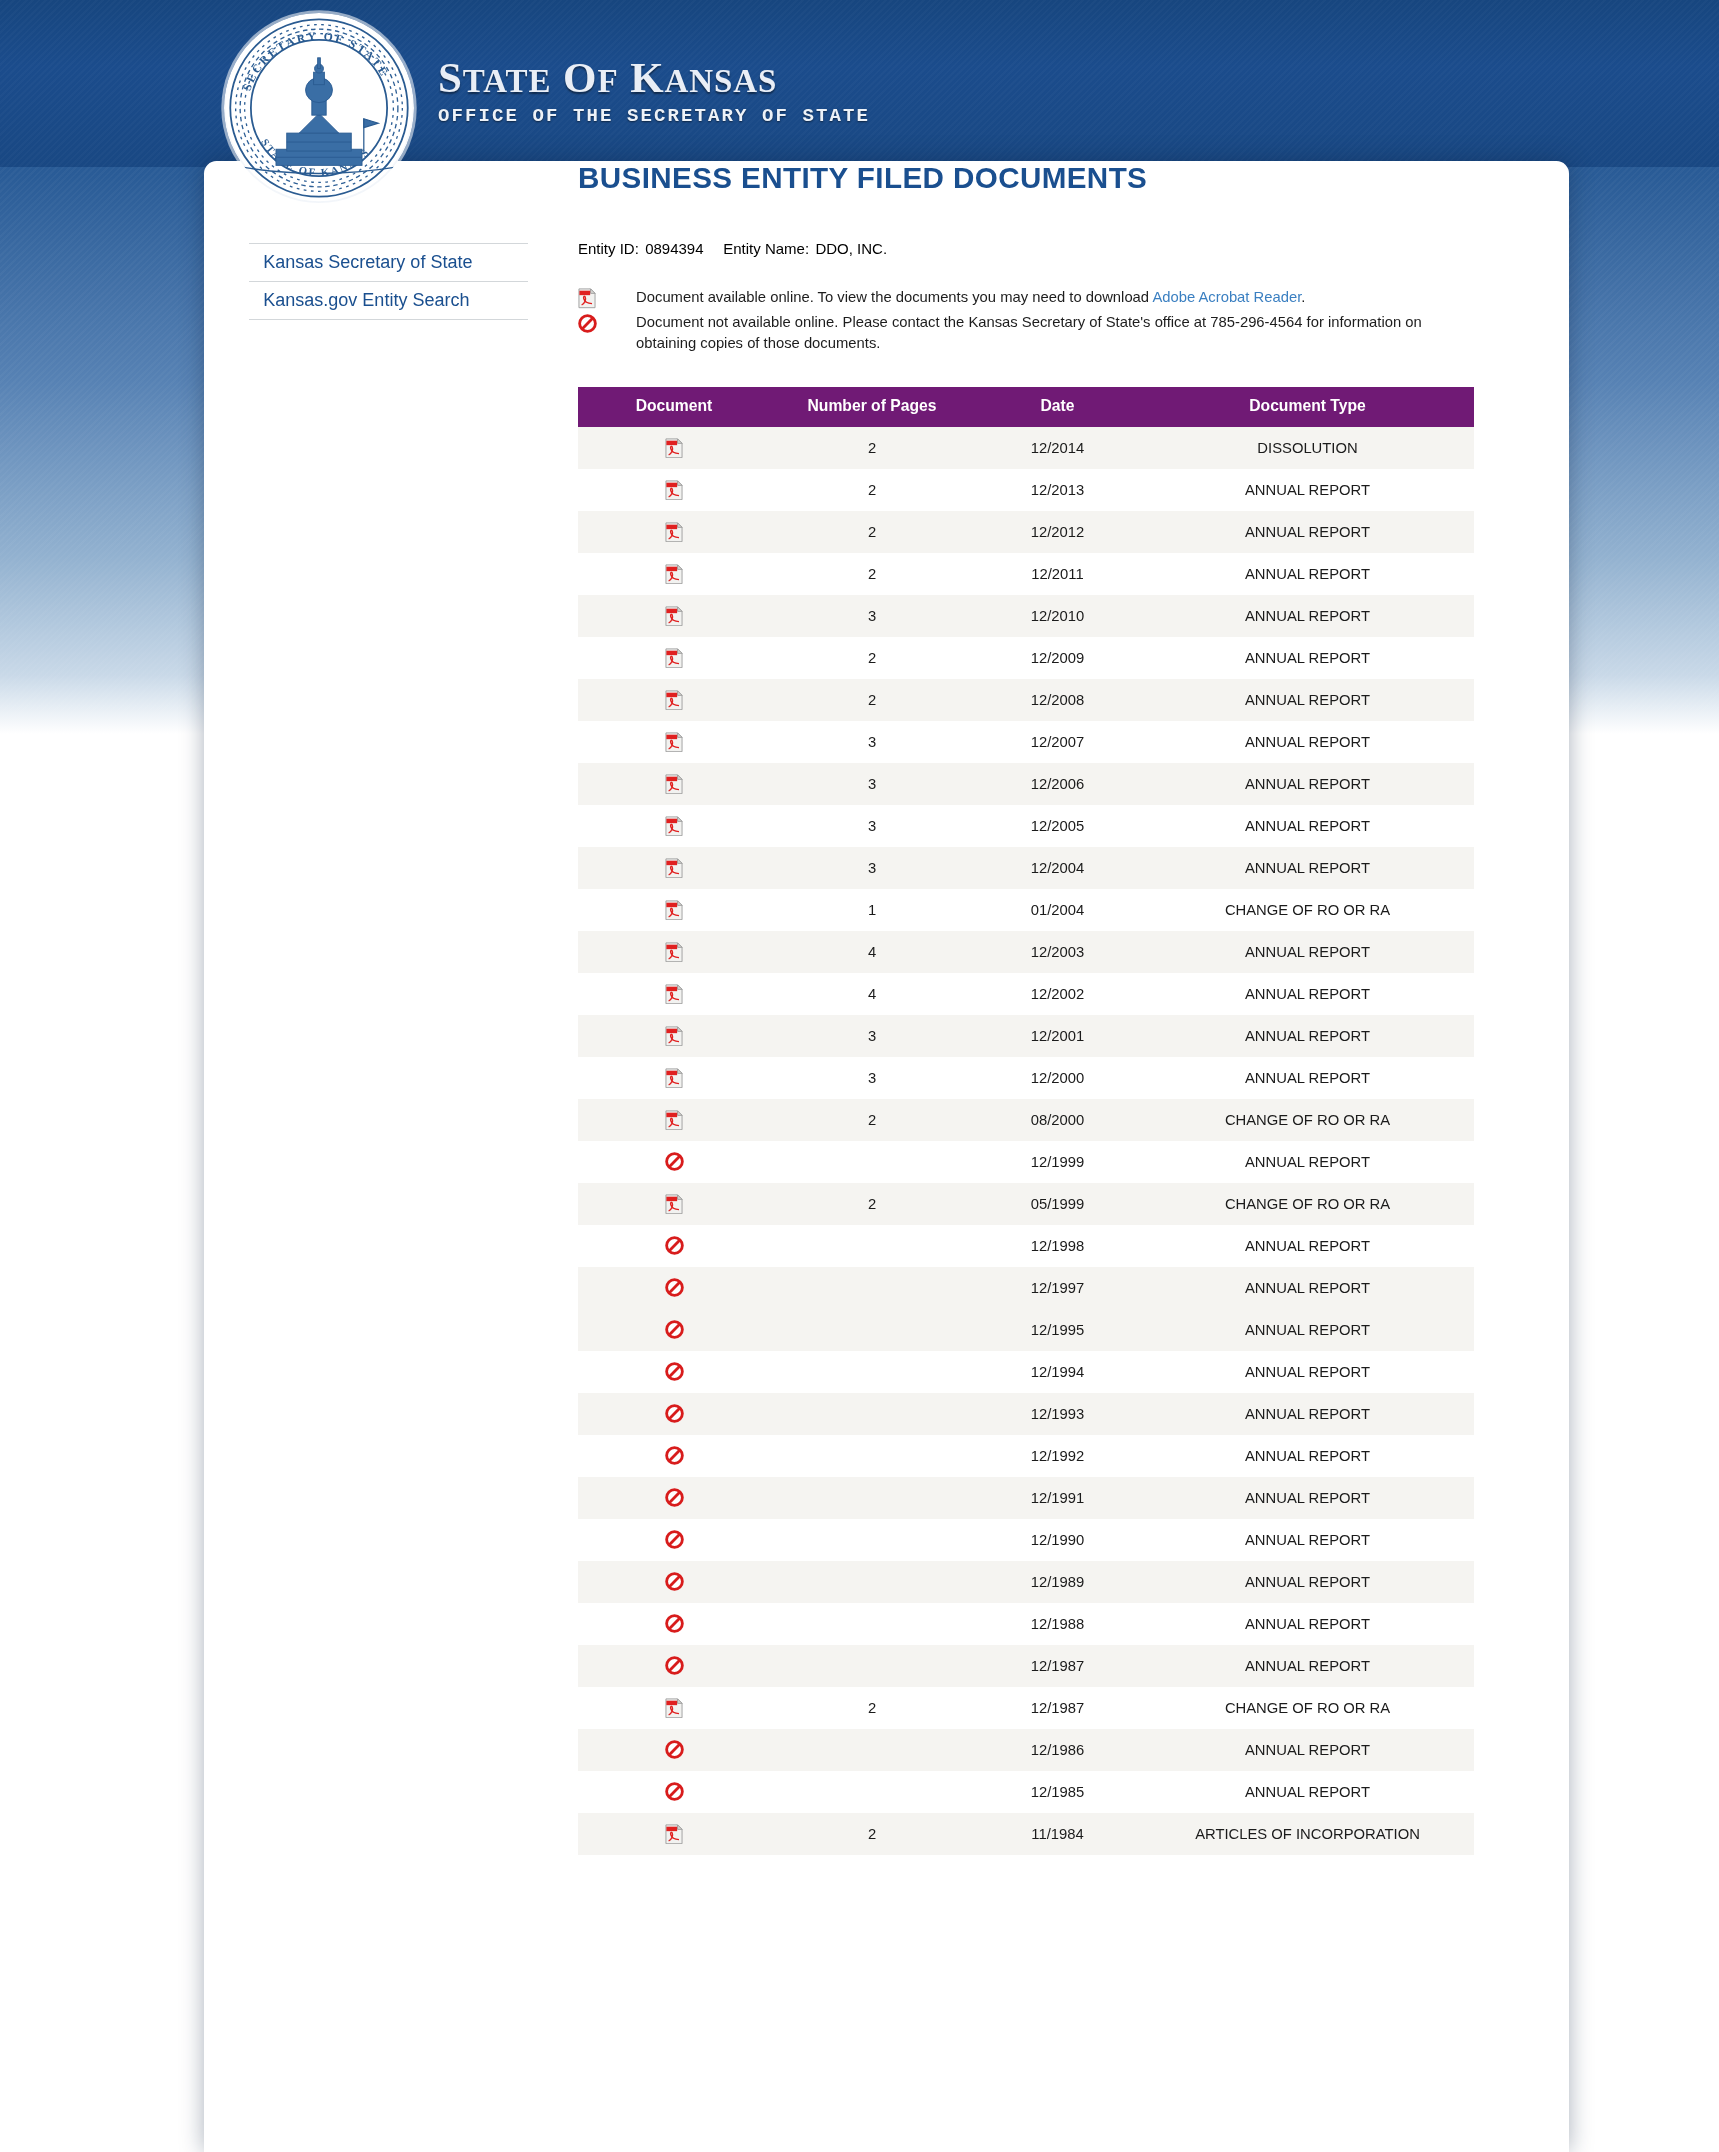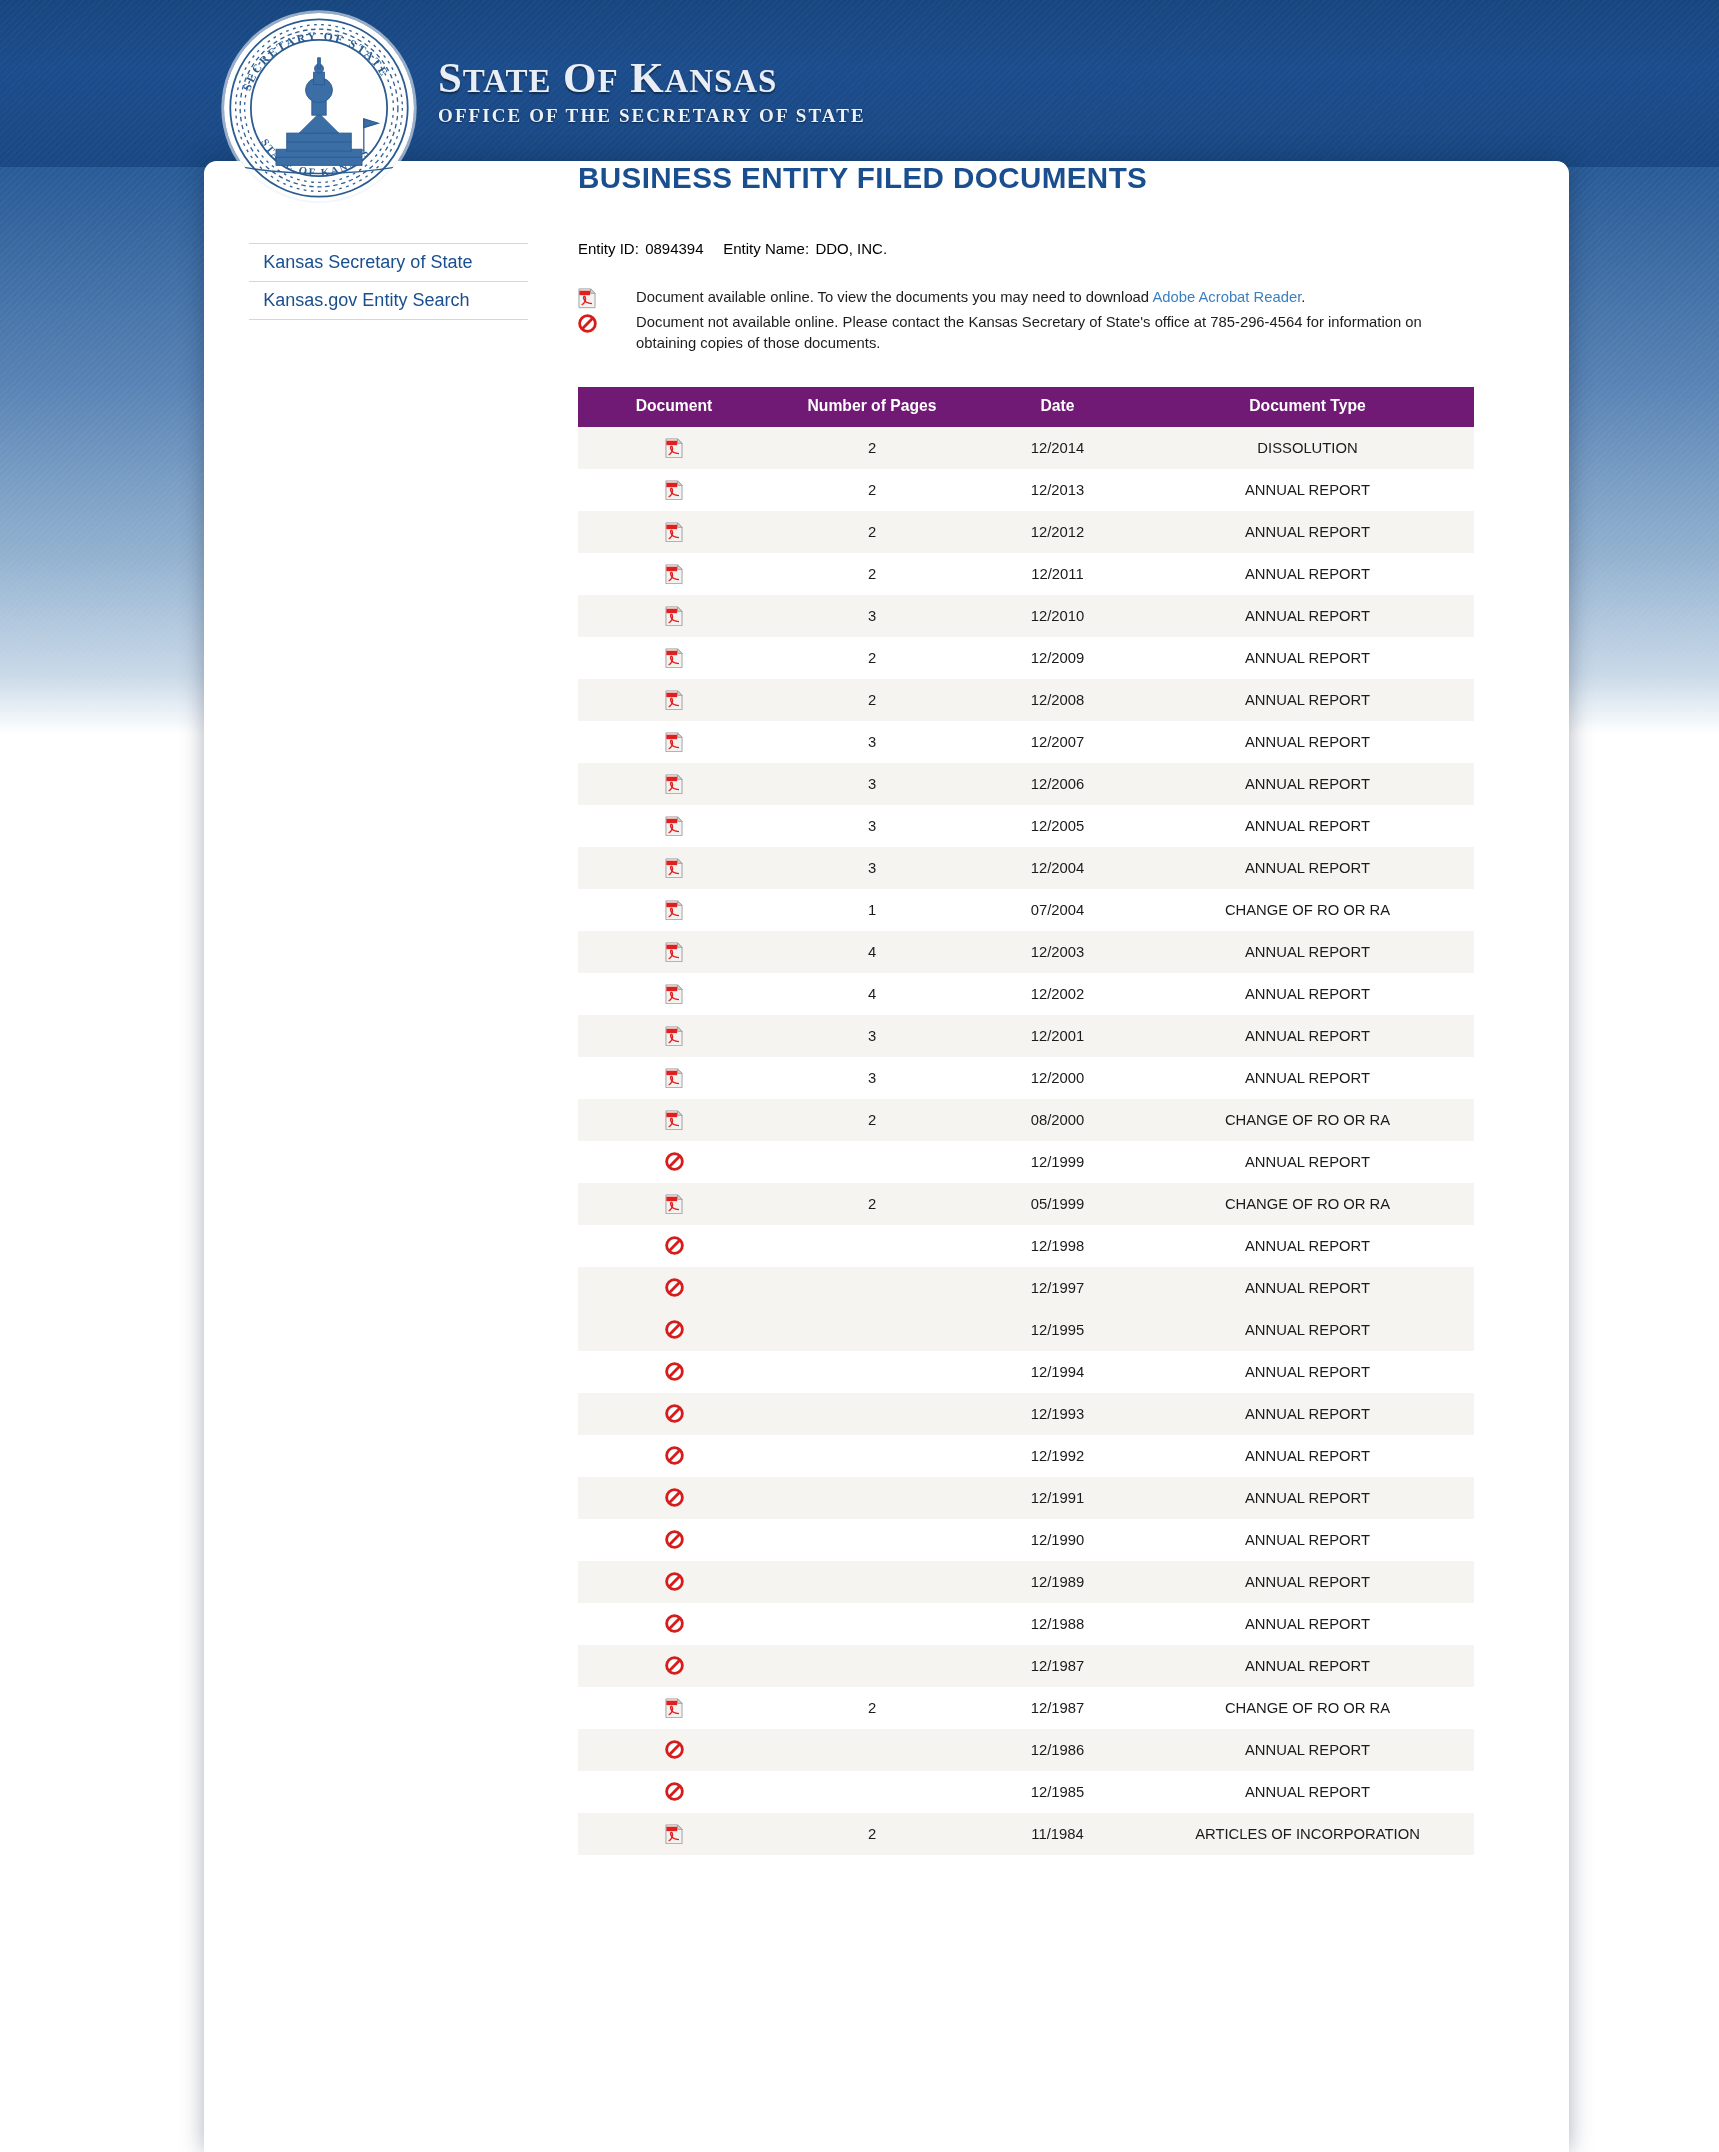--- a/index.html
+++ b/index.html
@@ -77,21 +77,21 @@
     font-weight: bold;
     font-size: 43px;
     letter-spacing: 0.9px;
     line-height: 1;
     color: #e9eef6;
     text-shadow: 0 1.8px 1.8px rgba(0,0,0,0.45);
   }
   .wm-line1 .big { font-size: 43px; }
   .wm-line1 .sm  { font-size: 33px; }
   .wm-line2 {
-    font-family: Liberation Serif, serif;
+    font-family: Liberation Mono, monospace;
     font-weight: bold;
     font-size: 19px;
     letter-spacing: 2.1px;
     margin-top: 6.3px;
     color: #edf2f8;
     text-shadow: 0 0.9px 1.8px rgba(0,0,0,0.5);
   }
 
   
   #card {
@@ -393,21 +393,21 @@
             <td>ANNUAL REPORT</td>
           </tr>
           <tr>
             <td><span class="icon-btn"><span class="pdf-ico"><svg width="18" height="20.6" viewBox="0 0 20 23">
                     <path d="M1 1 H14 L19 6 V22 H1 Z" fill="#f2f2f0" stroke="#9a9a9a" stroke-width="1"></path>
                     <path d="M14 1 L19 6 H14 Z" fill="#d8d8d4" stroke="#9a9a9a" stroke-width="1"></path>
                     <rect x="1.5" y="3" width="12" height="5" fill="#e02020"></rect>
                     <path d="M4 19 C8 17 9 12 8 10 C7 8.5 5.6 9.4 6.4 12 C7.2 14.8 11 17.2 15.6 17.4" fill="none" stroke="#e02020" stroke-width="1.5"></path>
                   </svg></span></span></td>
             <td>1</td>
-            <td>07/2004</td>
+            <td>01/2004</td>
             <td>CHANGE OF RO OR RA</td>
           </tr>
           <tr class="alt">
             <td><span class="icon-btn"><span class="pdf-ico"><svg width="18" height="20.6" viewBox="0 0 20 23">
                     <path d="M1 1 H14 L19 6 V22 H1 Z" fill="#f2f2f0" stroke="#9a9a9a" stroke-width="1"></path>
                     <path d="M14 1 L19 6 H14 Z" fill="#d8d8d4" stroke="#9a9a9a" stroke-width="1"></path>
                     <rect x="1.5" y="3" width="12" height="5" fill="#e02020"></rect>
                     <path d="M4 19 C8 17 9 12 8 10 C7 8.5 5.6 9.4 6.4 12 C7.2 14.8 11 17.2 15.6 17.4" fill="none" stroke="#e02020" stroke-width="1.5"></path>
                   </svg></span></span></td>
             <td>4</td>

